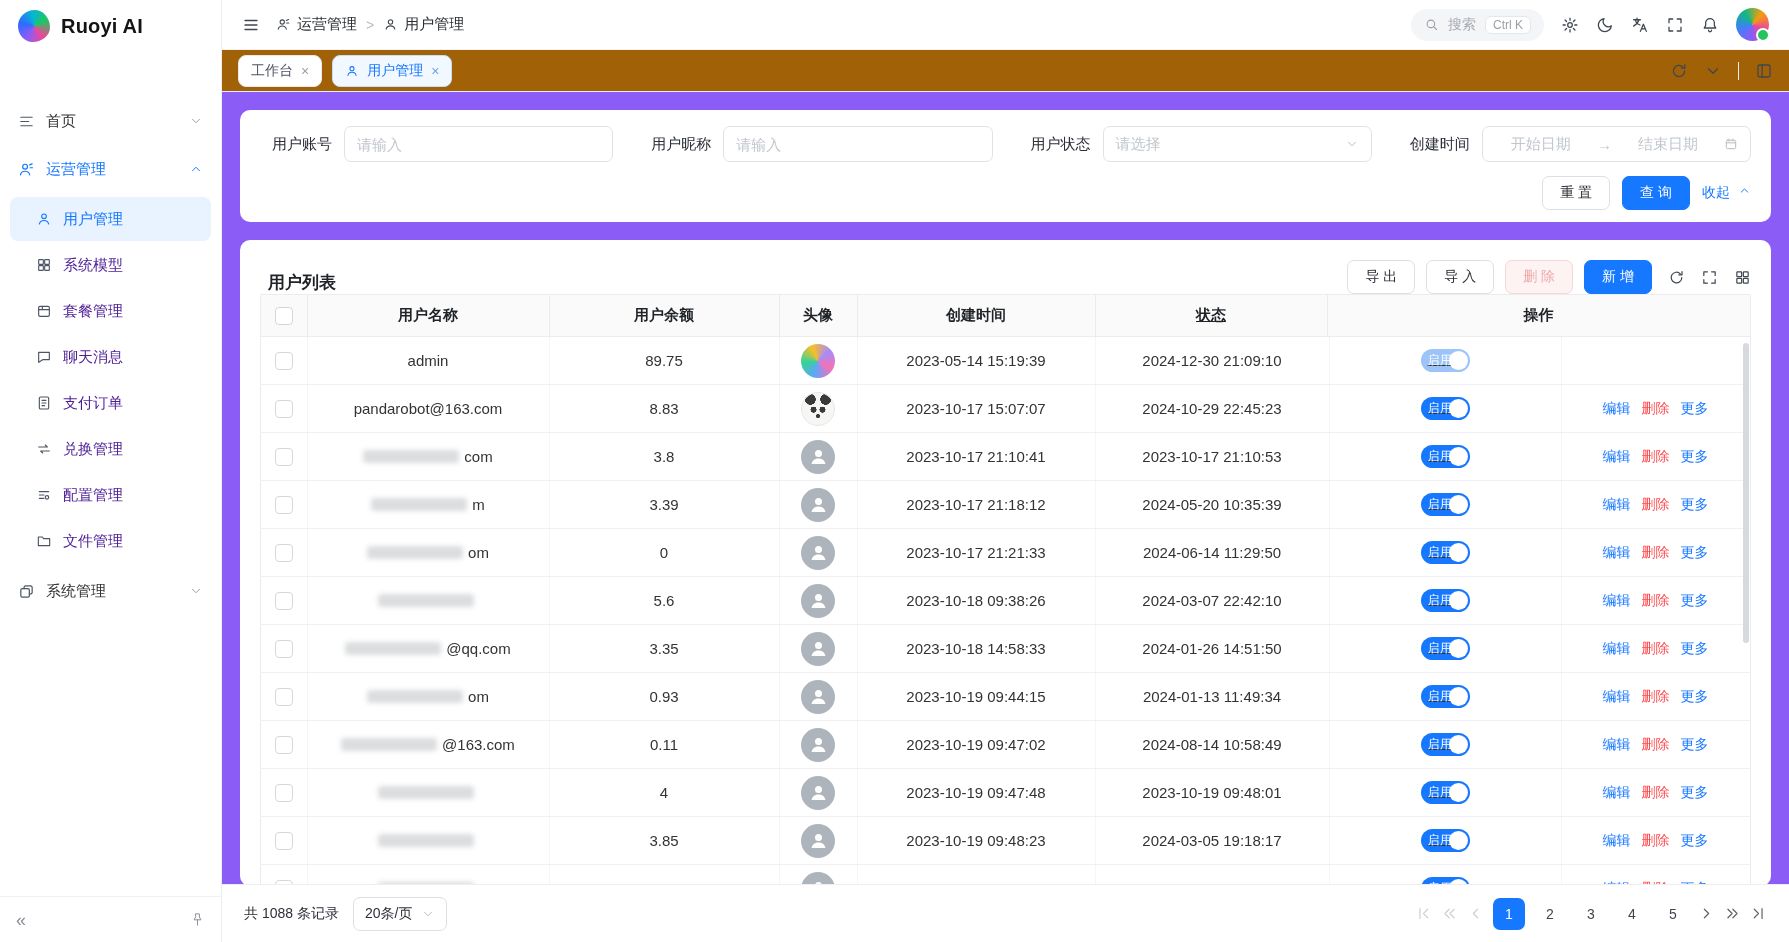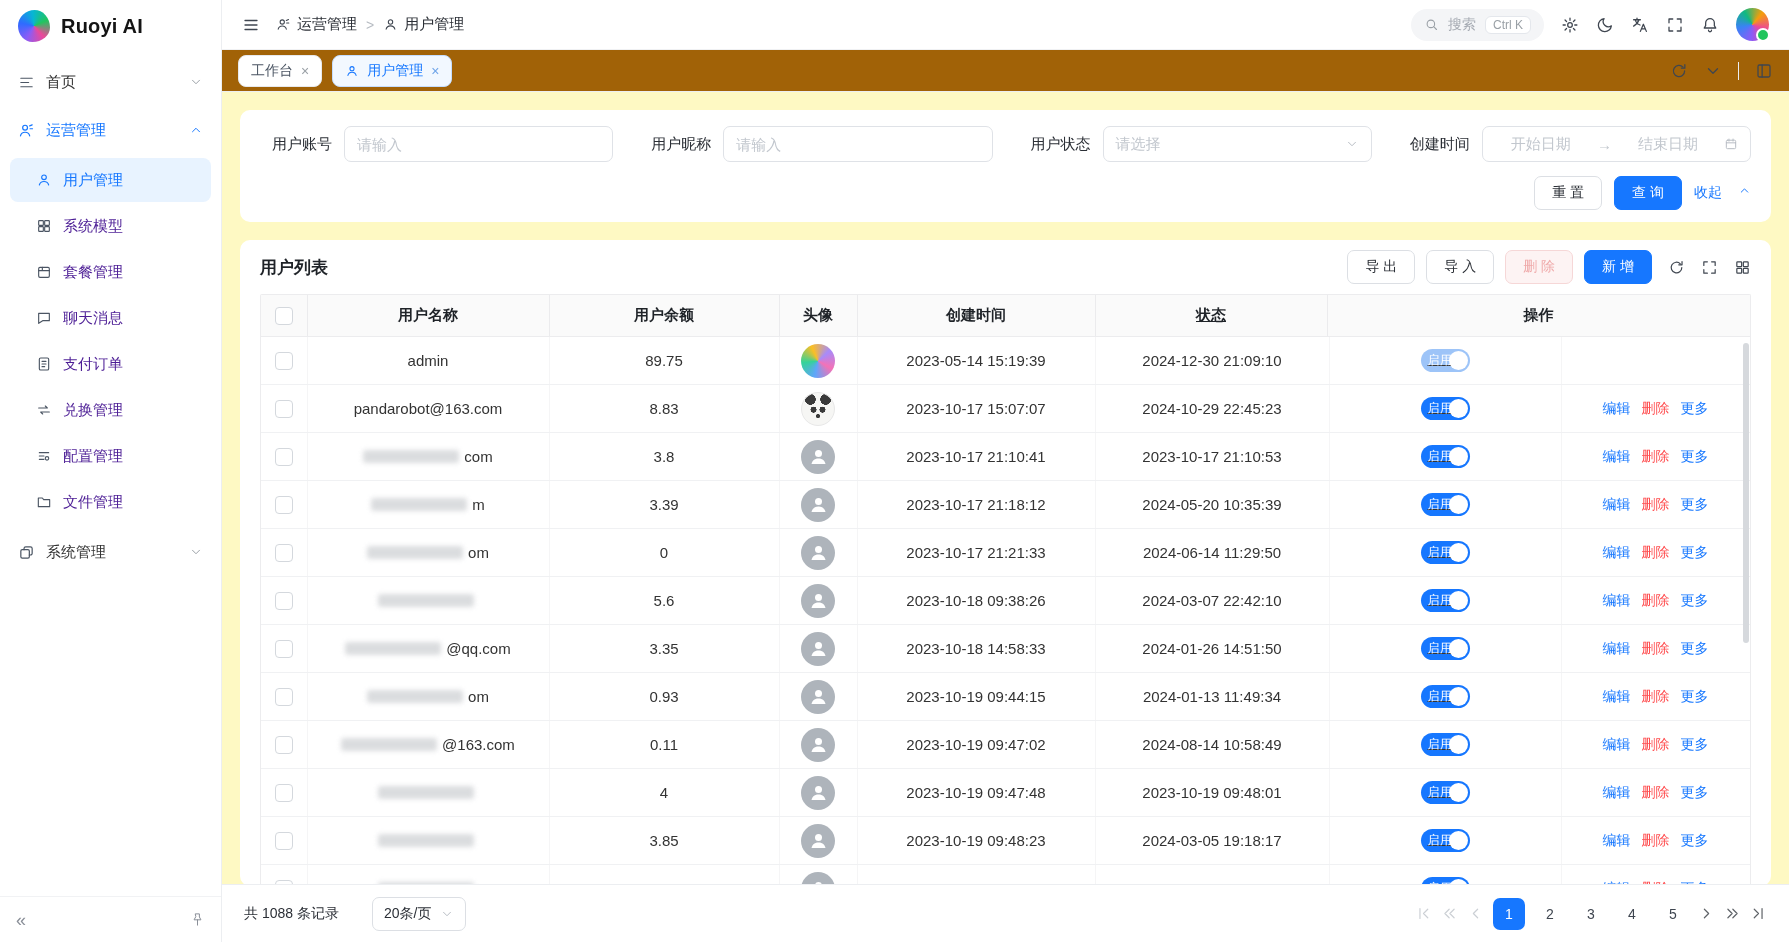--- a/index.html
+++ b/index.html
@@ -9,21 +9,21 @@
   button { font-family:inherit; cursor:pointer; }
   svg { display:block; }
   .stroke-ic svg, .sub-icon svg, .nav-icon svg, .chev svg, .icon-btn svg, .ticon svg,
   .pg-ic svg, .caret svg { fill:none; stroke:currentColor; stroke-width:1.7;
     stroke-linecap:round; stroke-linejoin:round; }
 
   .app { display:flex; width:100%; height:100%; }
 
   
   .sidebar { width:222px; flex:0 0 222px; background:#fff; border-right:1px solid #eceef1;
-    display:flex; flex-direction:column; }
+    display:flex; flex-direction:column;gap:39px; }
   .logo-row { height:52px; display:flex; align-items:center; gap:11px; padding:0 18px; cursor:pointer; }
   .logo-blob { width:32px; height:32px; border-radius:52% 48% 55% 45% / 50% 55% 45% 50%;
     background:conic-gradient(from 210deg,#8b5cf6,#2f6bff,#06b6d4,#22c55e,#ec4899,#8b5cf6); }
   .logo-text { font-size:20px; font-weight:700; color:#141414; letter-spacing:.2px; }
   .nav { flex:1; padding:6px 0; overflow:hidden; }
   .nav-item { height:48px; display:flex; align-items:center; gap:11px; padding:0 18px;
     color:#333; cursor:pointer; font-size:15px; }
   .nav-item .chev { margin-left:auto; color:#9aa0a6; }
   .nav-icon { color:#4b5563; display:flex; }
   .nav-icon svg { width:17px; height:17px; }
@@ -76,21 +76,21 @@
   .tab .tab-icon { display:none; color:#1677ff; }
   .tab .tab-icon svg { width:14px; height:14px; fill:none; stroke:currentColor;
     stroke-width:1.8; stroke-linecap:round; stroke-linejoin:round; }
   .tab.active { color:#1677ff; border-color:#c4ddff; background:#f2f8ff; }
   .tab.active .tab-icon { display:flex; }
   .tab-x { color:#9aa0a6; font-size:14px; line-height:1; cursor:pointer; }
   .tab.active .tab-x { color:#6ea4e8; }
   .tabbar-right { margin-left:auto; display:flex; align-items:center; gap:16px; color:#4b5563; }
   .tabbar-right .edge { border-left:1px solid #eceef1; padding-left:16px; }
 
-  .content { flex:1; background:#fef9c3; padding:18px; overflow:hidden; }
+  .content { flex:1; background:#8b5cf6; padding:18px; overflow:hidden; }
   .card { background:#fff; border-radius:10px; }
 
   
   .filter-card { padding:16px 20px 12px; }
   .filter-row { display:flex; gap:26px; }
   .ffield { flex:1; display:flex; align-items:center; gap:12px; min-width:0; }
   .flabel { white-space:nowrap; min-width:72px; text-align:right; color:#2b2f36; }
   .finput { flex:1; height:36px; border:1px solid #dfe2e7; border-radius:7px;
     padding:0 12px; font-size:15px; color:#333; background:#fff; outline:none; min-width:0; }
   .finput::placeholder { color:#c2c7ce; }
@@ -101,28 +101,28 @@
   .fdate .arrow { color:#c2c7ce; }
   .fdate .ph { flex:1; text-align:center; }
   .caret { display:flex; color:#b7bcc3; }
   .caret svg { width:14px; height:14px; }
   .filter-actions { display:flex; justify-content:flex-end; align-items:center; gap:12px;
     margin-top:14px; }
   .btn { height:34px; padding:0 17px; border-radius:7px; border:1px solid #dcdfe4;
     background:#fff; color:#2b2f36; font-size:14px; display:inline-flex; align-items:center; }
   .btn-primary { background:#1677ff; border-color:#1677ff; color:#fff; }
   .btn-del-disabled { background:#fdf3f3; border-color:#f6d7d7; color:#efa9a9; cursor:not-allowed; }
-  .link-collapse { color:#1677ff; display:inline-flex; align-items:flex-start; gap:16px;
+  .link-collapse { color:#1677ff; display:inline-flex; align-items:flex-start; gap:8px;
     cursor:pointer; font-size:14px; }
   .link-collapse svg { width:13px; height:13px; fill:none; stroke:currentColor;
     stroke-width:1.8; stroke-linecap:round; stroke-linejoin:round; }
 
   
   .table-card { margin-top:18px; height:646px; padding:0 20px; overflow:hidden; }
-  .table-head { height:54px; display:flex; align-items:center; }
+  .table-head { height:54px; display:flex; align-items:flex-end;margin-left:8px; }
   .table-title { font-size:17px; font-weight:600; color:#1f2328; }
   .table-tools { margin-left:auto; display:flex; align-items:center; gap:11px; }
   .ticon { display:flex; color:#3f4650; cursor:pointer; margin-left:5px; }
   .ticon svg { width:17px; height:17px; }
 
   .ttable { border:1px solid #ececee; border-bottom:none; border-radius:2px; }
   .thead { display:flex; height:42px; background:#fafafa; align-items:stretch;
     border-bottom:1px solid #ececee; font-weight:700; color:#1f2328; }
   .th, .td { display:flex; align-items:center; justify-content:center; padding:0 8px;
     min-width:0; }
@@ -164,21 +164,21 @@
   .a-edit, .a-more { color:#1677ff; }
   .a-del { color:#ff4d4f; }
   .vscroll-thumb { position:absolute; top:6px; right:1px; width:6px; height:300px;
     border-radius:3px; background:#d6d9dd; cursor:pointer; }
 
   
   .footer { height:58px; background:#fff; border-top:1px solid #eceef1; display:flex;
     align-items:center; padding:0 22px; }
   .footer-left { display:flex; align-items:center; gap:14px; color:#2b2f36; font-size:14px; }
   .pagesize { height:34px; border:1px solid #dcdfe4; border-radius:7px; padding:0 11px;
-    display:flex; align-items:center; gap:9px; cursor:pointer; font-size:14px;margin-left:19px; }
+    display:flex; align-items:center; gap:9px; cursor:pointer; font-size:14px; }
   .pager { margin-left:auto; display:flex; align-items:center; gap:9px; }
   .pg-ic { display:flex; color:#5f6368; cursor:pointer; }
   .pg-ic svg { width:17px; height:17px; }
   .pg-ic.disabled { color:#ccd0d5; cursor:default; }
   .page-btn { min-width:32px; height:32px; border:none; background:transparent; border-radius:7px;
     color:#3f4650; font-size:14px; display:flex; align-items:center; justify-content:center; }
   .page-btn.current { background:#1677ff; color:#fff; }
 </style>
 </head>
 <body>

